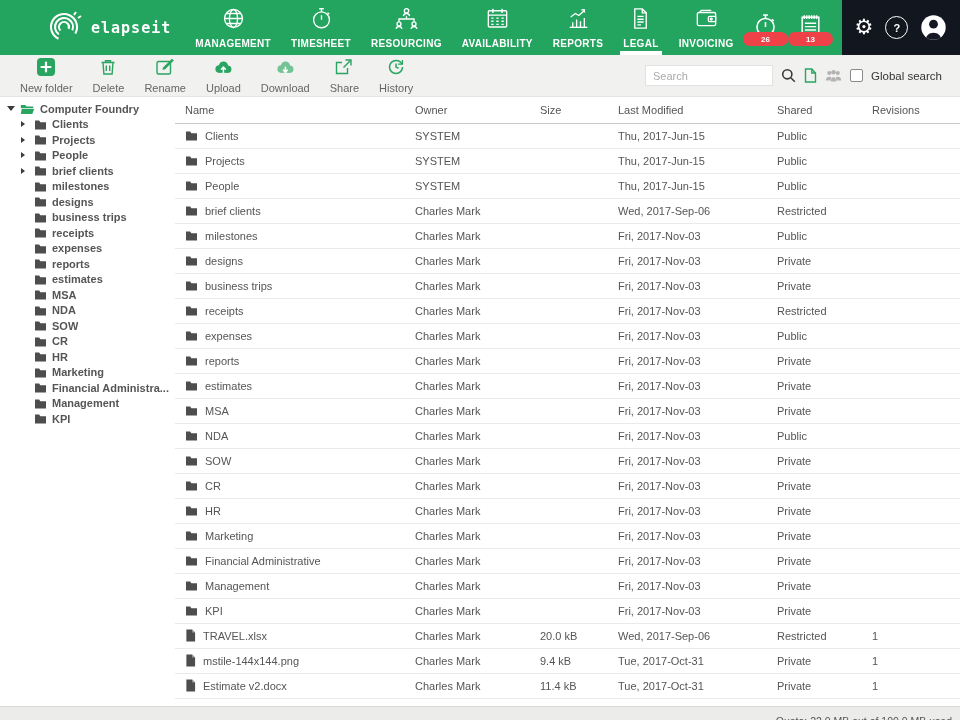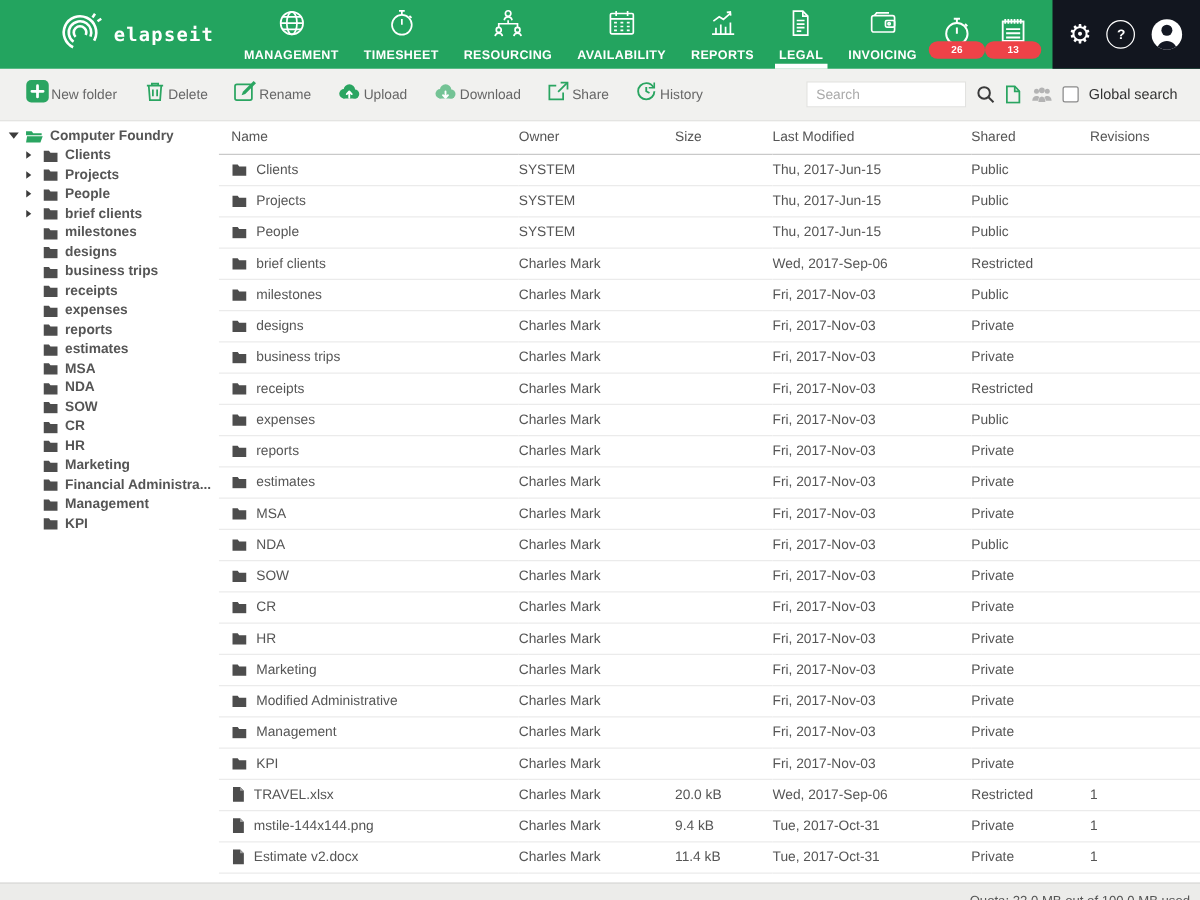--- a/index.html
+++ b/index.html
@@ -19,21 +19,21 @@
   .notif { position:relative; margin-right:18px; cursor:pointer; display:flex; }
   .badge { position:absolute; right:-9px; bottom:-3px; background:#ee4248; color:#fff; font-size:8px; font-weight:bold;
     min-width:14px; height:14px; border-radius:8px; display:flex; align-items:center; justify-content:center; padding:0 18px; }
   .dark-panel { width:118px; height:55px; background:#12161f; display:flex; align-items:center; justify-content:center; gap:12px; }
   .gear-glyph { color:#fff; font-size:21px; line-height:1; cursor:pointer; font-family:"DejaVu Sans", sans-serif; }
   .help-circle { width:23px; height:23px; border:1.4px solid #fff; border-radius:50%; color:#fff; font-size:11px; font-weight:bold;
     display:flex; align-items:center; justify-content:center; cursor:pointer; }
 
   
   .toolbar { height:42px; background:#f1f1ef; border-bottom:1px solid #e4e4e2; display:flex; align-items:center; padding:0 10px; }
-  .tool-btn { display:flex; flex-direction:row; align-items:center; justify-content:center; gap:1px; padding:0 10px; cursor:pointer; }
+  .tool-btn { display:flex; flex-direction:column; align-items:center; justify-content:center; gap:1px; padding:0 10px; cursor:pointer; }
   .tool-btn .lbl { font-size:11px; color:#666; }
   .search-zone { margin-left:auto; display:flex; align-items:center; gap:8px; padding-right:8px; }
   .search-input { width:128px; height:21px; border:1px solid #e2e2e0; background:#fff; font-size:11px; color:#444;
     padding:0 7px; outline:none; font-family:"Liberation Sans", sans-serif; }
   .search-input::placeholder { color:#aaa; }
   .checkbox { width:13px; height:13px; background:#fff; border:1px solid #8a8a8a; border-radius:2px; cursor:pointer; }
   .global-lbl { font-size:11.5px; color:#333; }
 
   
   .content { display:flex; height:609px; }
@@ -786,21 +786,21 @@
             <td></td>
           </tr>
           <tr class="rowline">
             <td class="c-name">
               <div class="nwrap">
                 <span style="display:flex;">
                   <svg width="13" height="11" viewBox="0 0 16 14">
                     <path d="M1 2h5.3l1.5 2H15v9.5H1z" fill="#4d4d4d"></path>
                   </svg>
                 </span>
-                <span>Modified Administrative</span>
+                <span>Financial Administrative</span>
               </div>
             </td>
             <td>Charles Mark</td>
             <td></td>
             <td>Fri, 2017-Nov-03</td>
             <td>Private</td>
             <td></td>
           </tr>
           <tr class="rowline">
             <td class="c-name">

